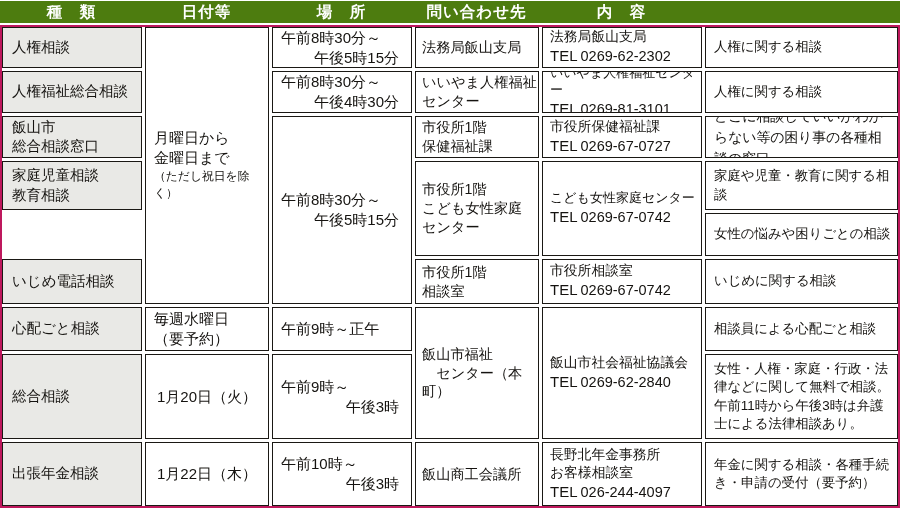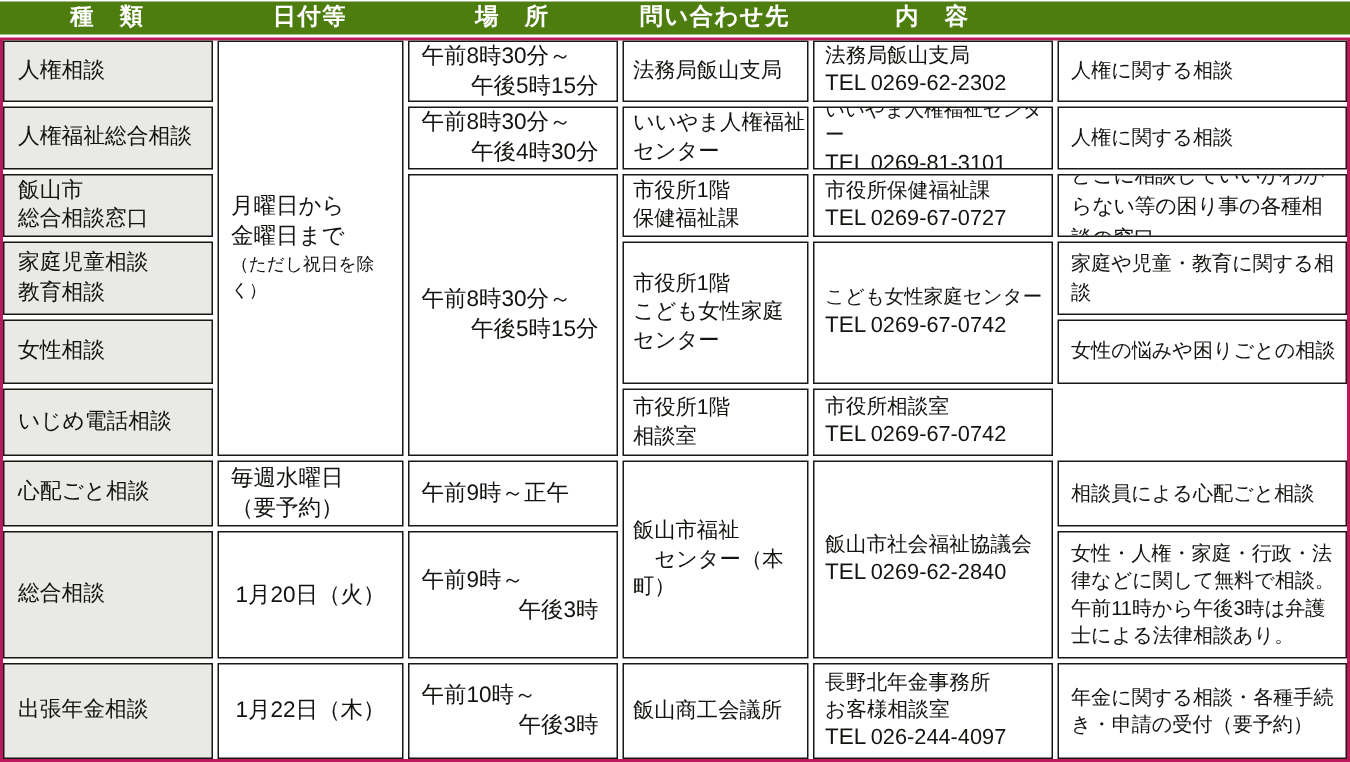--- a/index.html
+++ b/index.html
@@ -71,21 +71,20 @@
   </div>
 
   <div class="grid">
 
     <div class="cell type" style="grid-column:1;grid-row:1">人権相談</div>
     <div class="cell type" style="grid-column:1;grid-row:2">人権福祉総合相談</div>
     <div class="cell type" style="grid-column:1;grid-row:3">飯山市
 総合相談窓口</div>
     <div class="cell type" style="grid-column:1;grid-row:4">家庭児童相談
 教育相談</div>
-    <div class="cell type" style="grid-column:1;grid-row:5">女性相談</div>
     <div class="cell type" style="grid-column:1;grid-row:6">いじめ電話相談</div>
     <div class="cell type" style="grid-column:1;grid-row:7">心配ごと相談</div>
     <div class="cell type" style="grid-column:1;grid-row:8">総合相談</div>
     <div class="cell type" style="grid-column:1;grid-row:9">出張年金相談</div>
 
     <div class="cell date" style="grid-column:2;grid-row:1/7">
       <div>月曜日から
 金曜日まで</div>
       <div class="note">（ただし祝日を除く）</div>
     </div>
@@ -160,18 +159,19 @@
       <div class="cname">長野北年金事務所
 お客様相談室</div>
       <div class="ctel"><span class="tlabel">TEL</span><span>026-244-4097</span></div>
     </div>
 
     <div class="cell content" style="grid-column:6;grid-row:1">人権に関する相談</div>
     <div class="cell content" style="grid-column:6;grid-row:2">人権に関する相談</div>
     <div class="cell content small" style="grid-column:6;grid-row:3">どこに相談していいかわからない等の困り事の各種相談の窓口</div>
     <div class="cell content" style="grid-column:6;grid-row:4">家庭や児童・教育に関する相談</div>
     <div class="cell content" style="grid-column:6;grid-row:5">女性の悩みや困りごとの相談</div>
+    <div class="cell content" style="grid-column:6;grid-row:6">いじめに関する相談</div>
     <div class="cell content" style="grid-column:6;grid-row:7">相談員による心配ごと相談</div>
     <div class="cell content" style="grid-column:6;grid-row:8">女性・人権・家庭・行政・法律などに関して無料で相談。午前11時から午後3時は弁護士による法律相談あり。</div>
     <div class="cell content" style="grid-column:6;grid-row:9">年金に関する相談・各種手続き・申請の受付（要予約）</div>
 
   </div>
 </div>
 
 </body></html>

